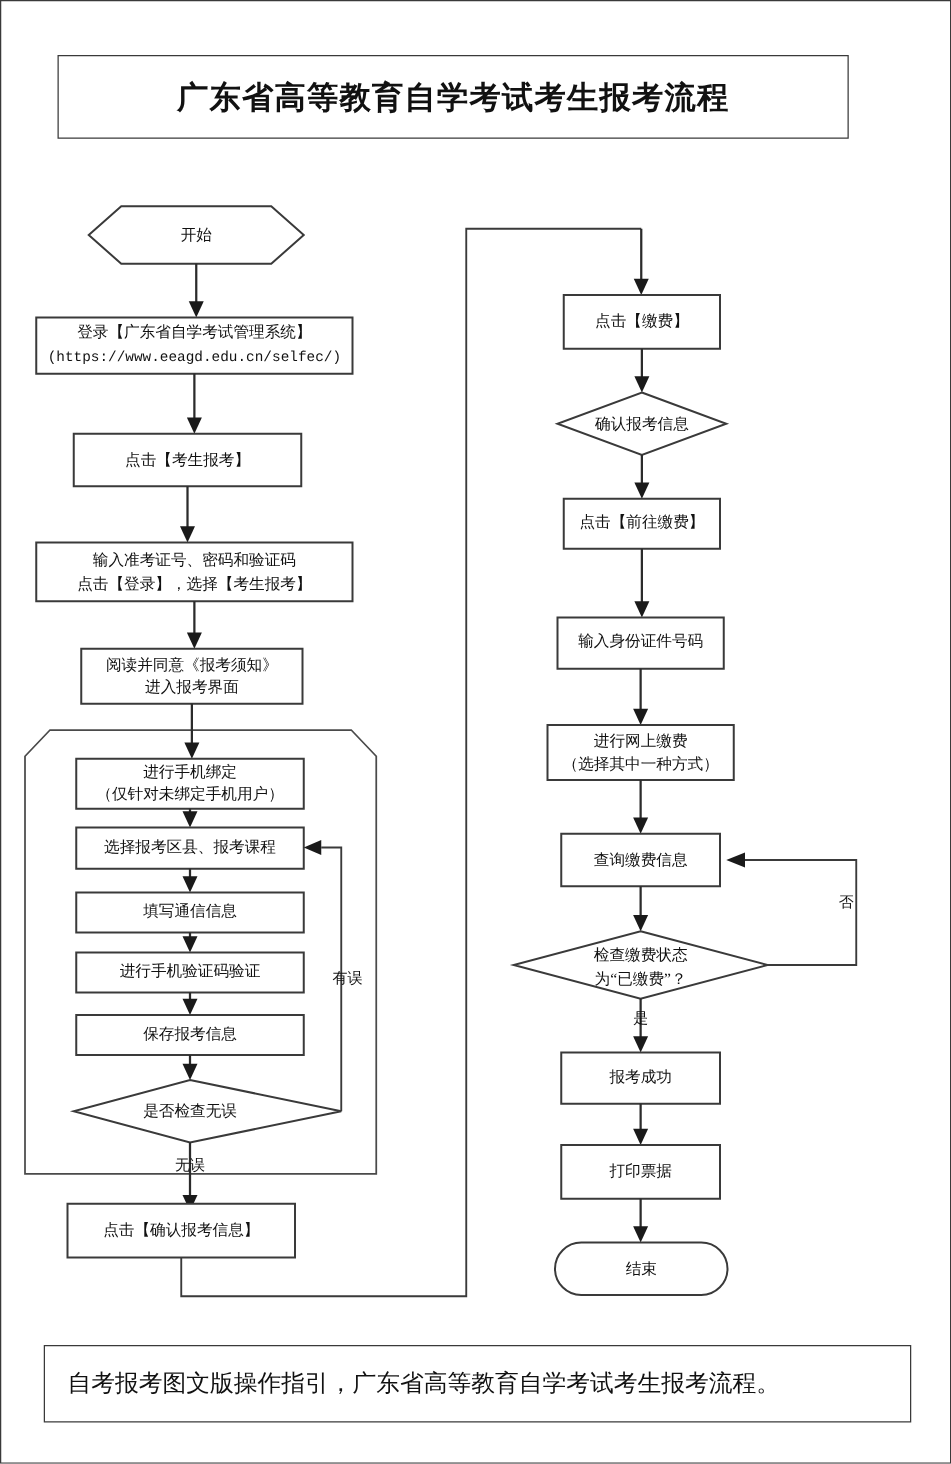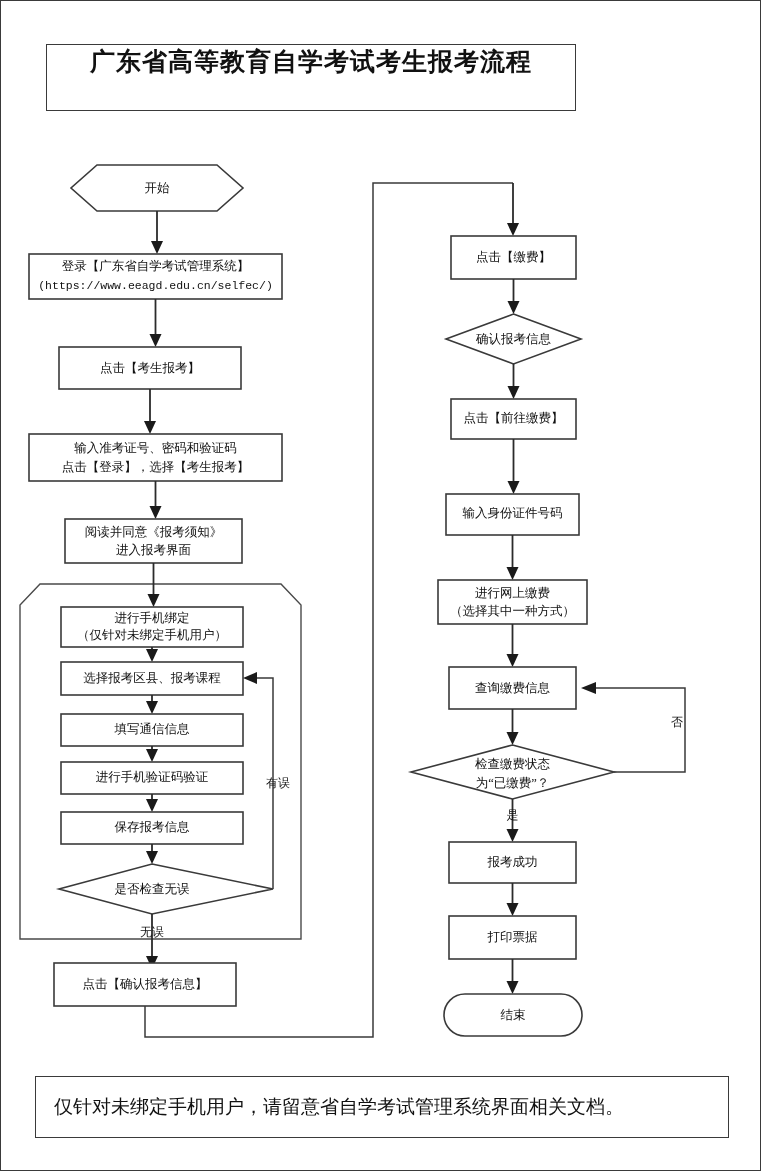--- a/index.html
+++ b/index.html
@@ -38,23 +38,23 @@
   .edge-label{
     font-family:"Liberation Serif","DejaVu Serif",serif;
     font-size:12px;
     fill:#111;
     text-anchor:middle;
     dominant-baseline:middle;
   }
 
   
   #title-banner{
-    position:absolute;left:45px;top:43px;width:530px;height:67px;
+    position:absolute;left:45px;top:43px;width:633px;height:67px;
     border:1.4px solid #3a3a3a;background:#fff;
-    display:flex;align-items:flex-start;justify-content:center;
+    display:flex;align-items:center;justify-content:center;
     box-sizing:border-box;
   }
   #title-banner .t{
     font-family:"Liberation Serif","DejaVu Serif",serif;
     font-size:25px;font-weight:700;letter-spacing:1px;color:#111;
     white-space:nowrap;
   }
 
   
   #footer-note{
@@ -225,16 +225,16 @@
 
     <line class="conn" x1="511.5" y1="958" x2="511.5" y2="985"></line>
     <polygon class="arrowhead" points="511.5,993 505.5,980 517.5,980"></polygon>
 
     <rect class="shape" x="443" y="993" width="138" height="42" rx="21" ry="21"></rect>
     <text class="node-text" x="512" y="1015">结束</text>
 
   </svg>
 
   <div id="footer-note">
-    <div class="t">仅针对未绑定手机用户，请留意省自学考试管理系统界面相关文档。</div>
+    <div class="t">自考报考图文版操作指引，广东省高等教育自学考试考生报考流程。</div>
   </div>
 
 </div>
 
 </body></html>

